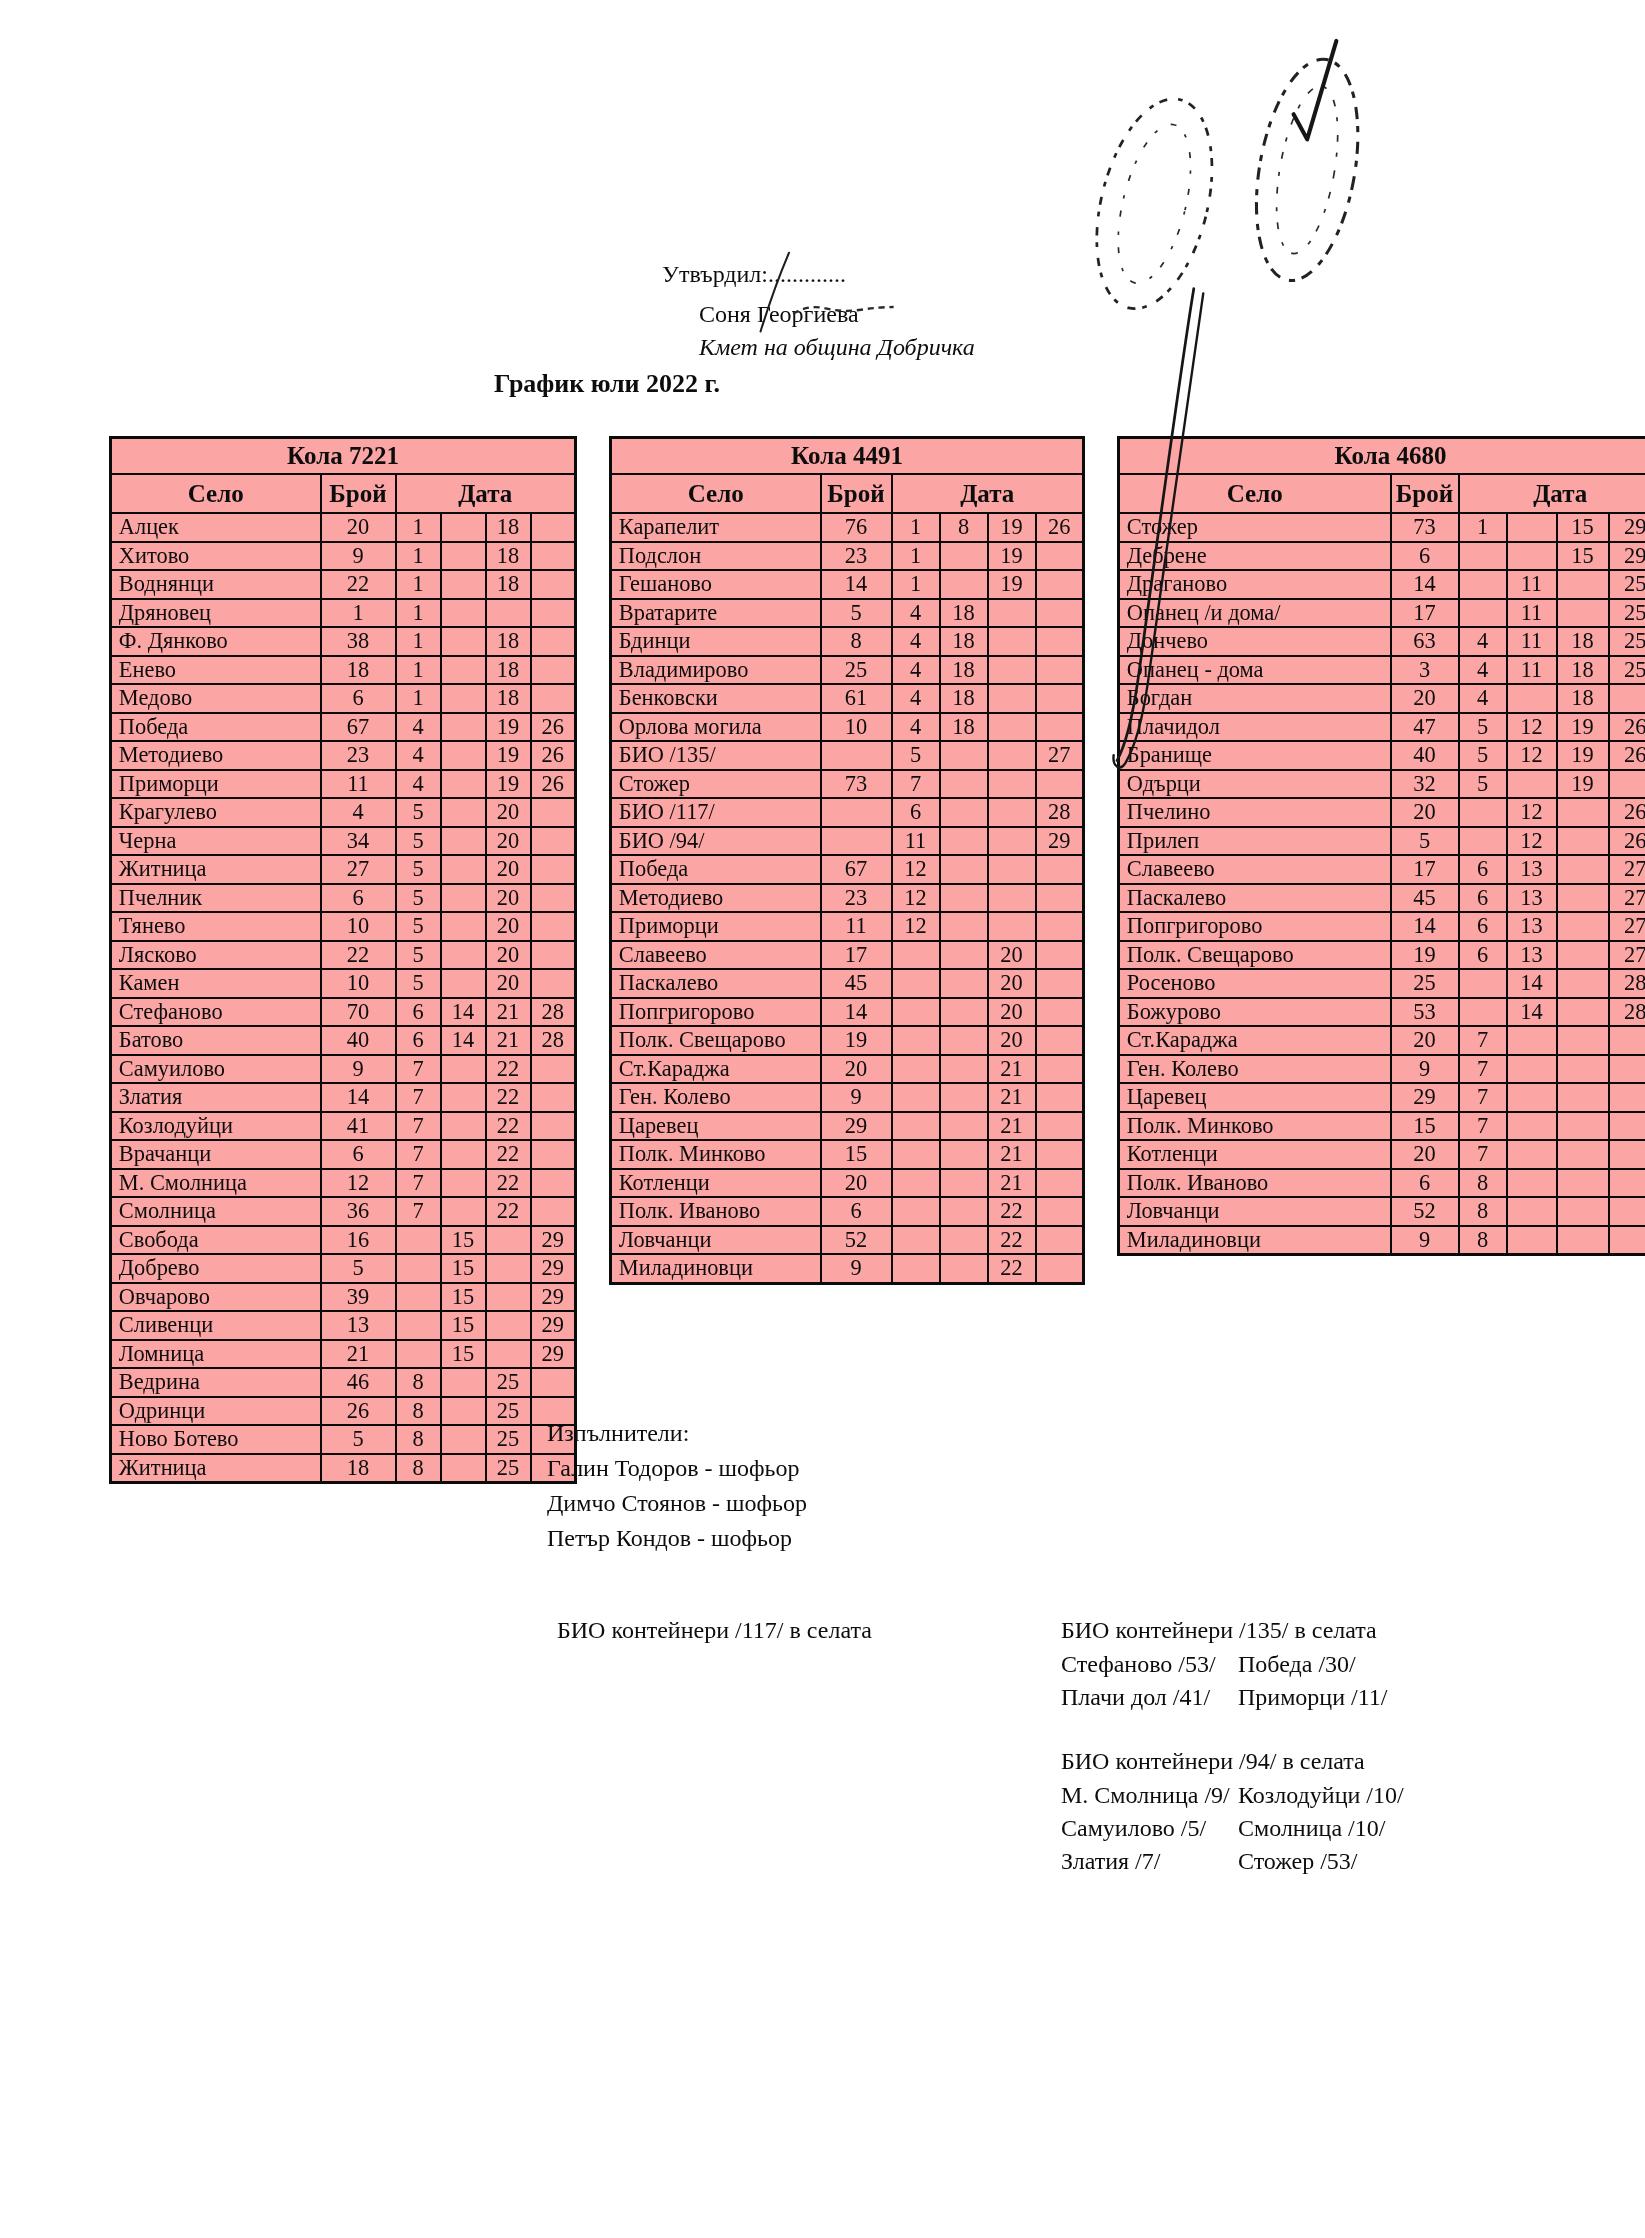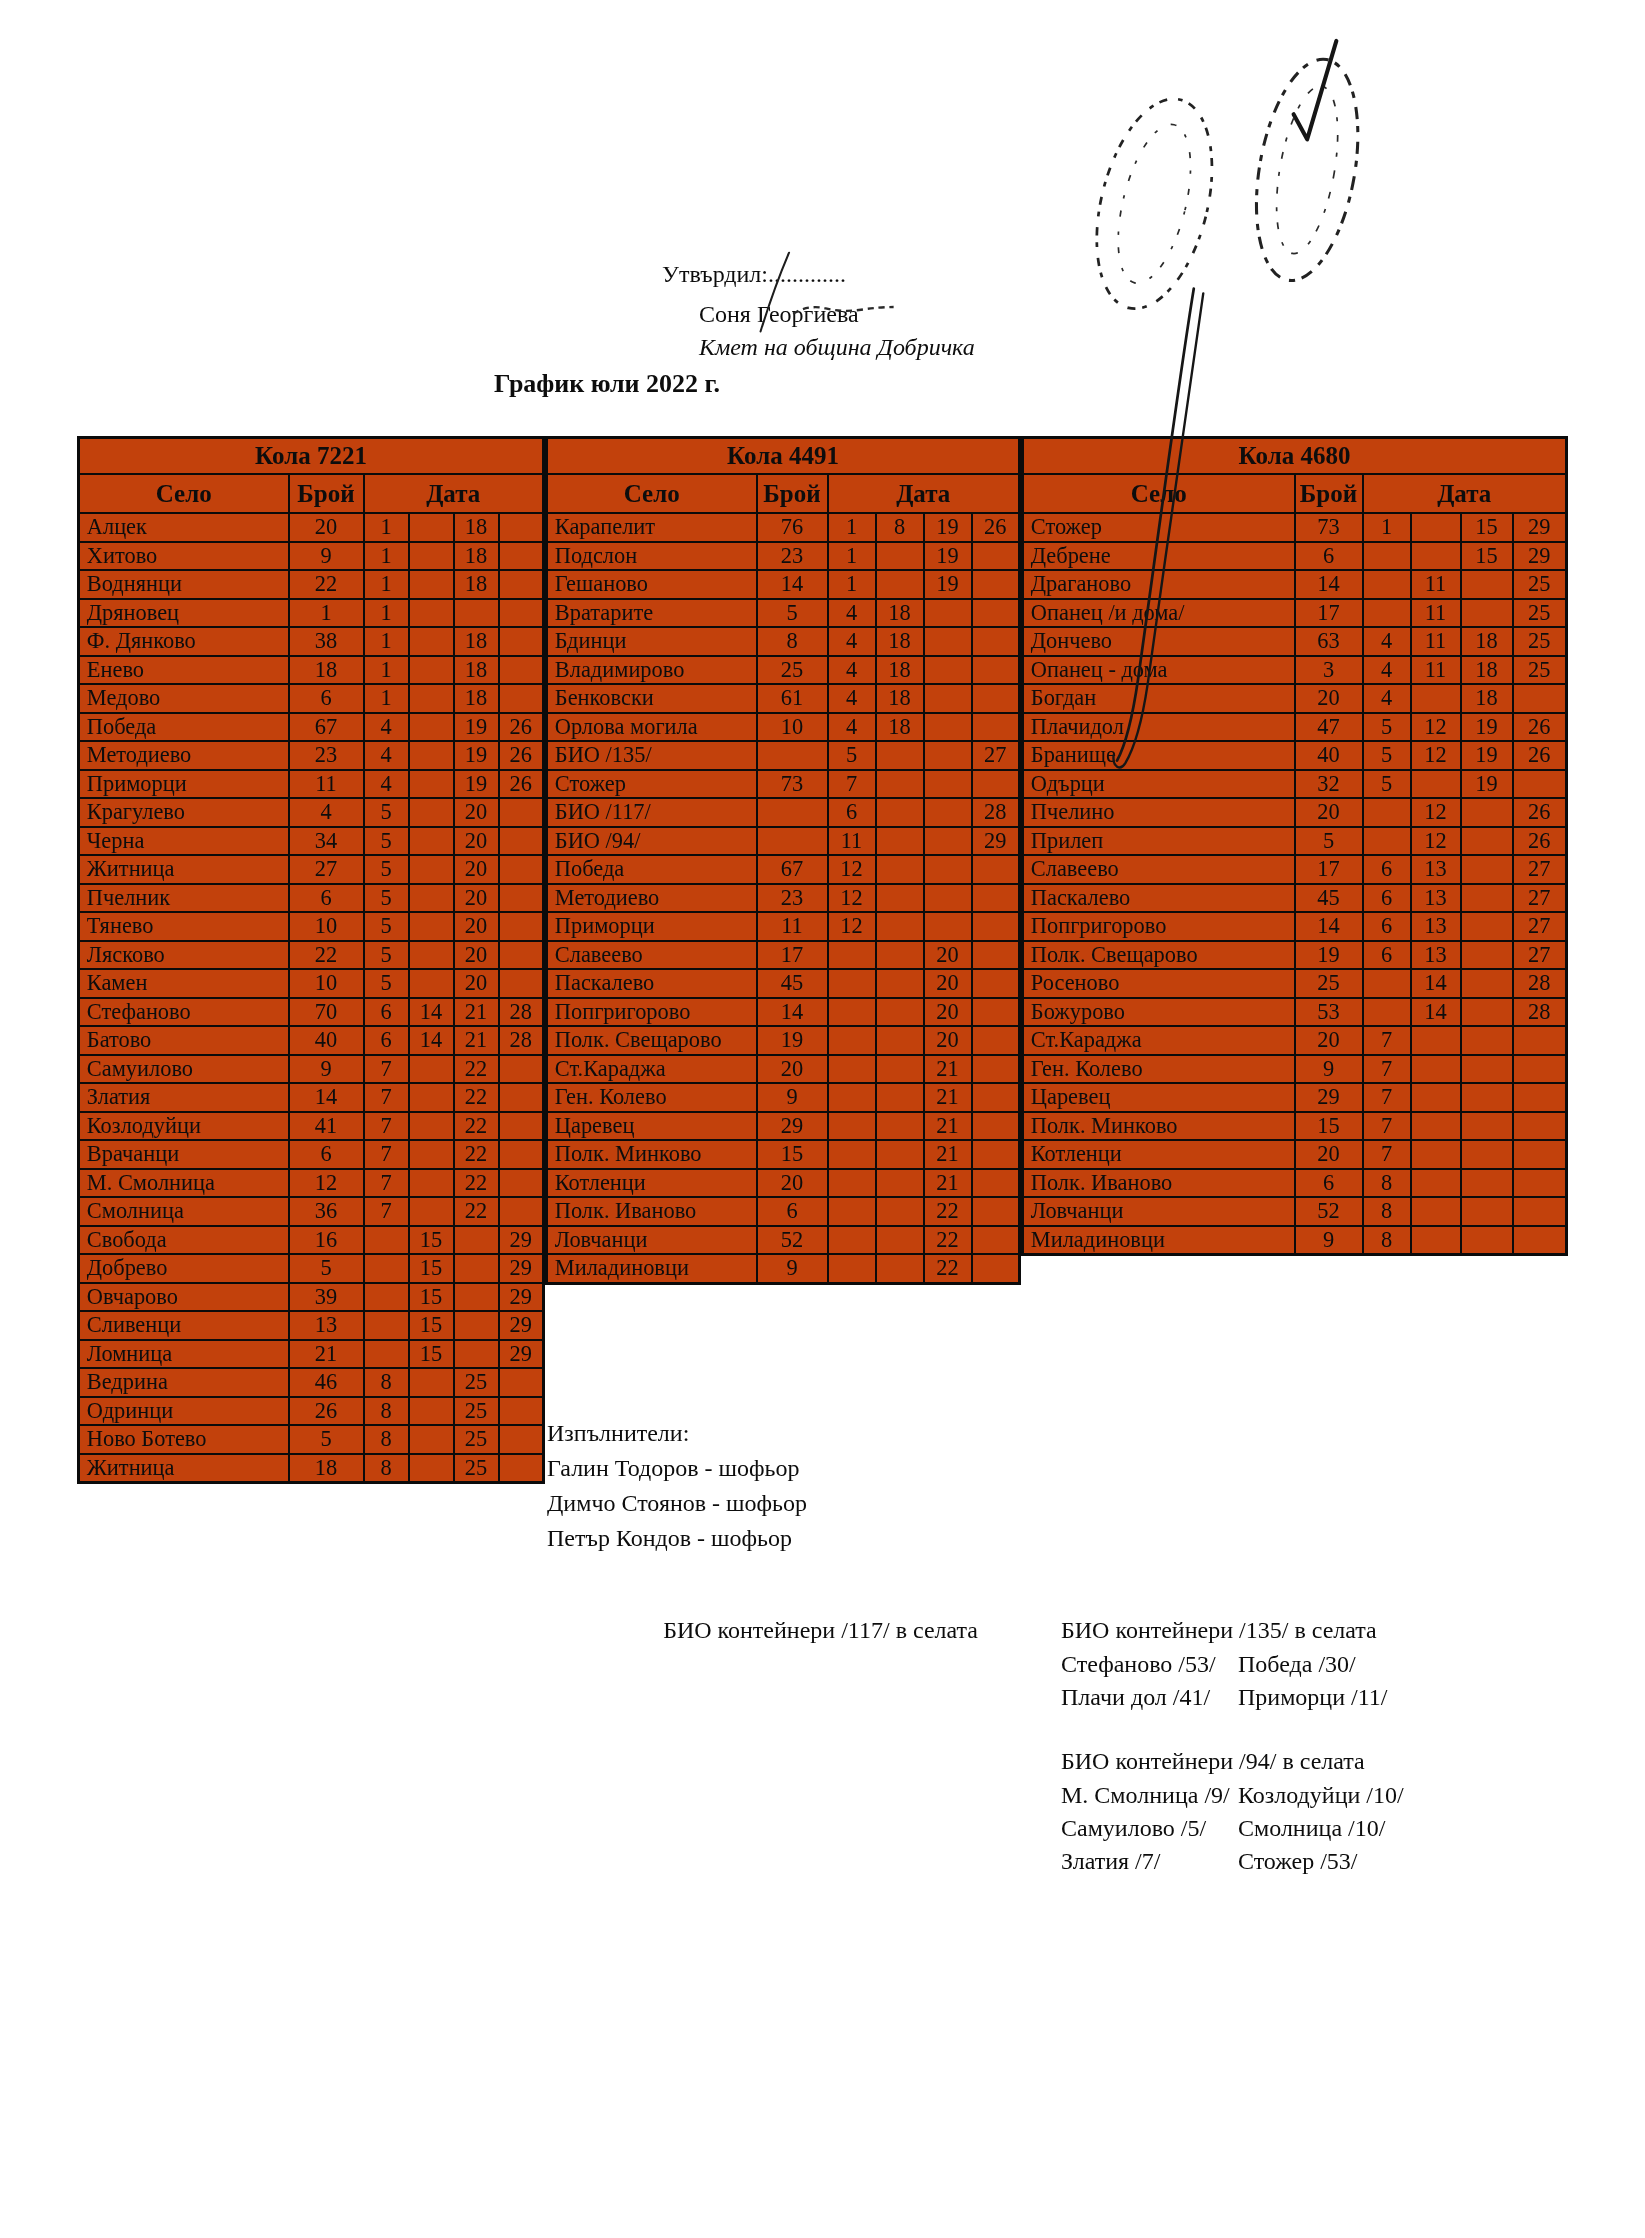--- a/index.html
+++ b/index.html
@@ -13,35 +13,35 @@
     padding-left:36px;
   }
   .abs{position:absolute;}
   
   .approved-label{left:662px;top:261px;font-size:24px;}
   .approved-name{left:699px;top:301px;font-size:24px;}
   .approved-title{left:699px;top:334px;font-size:24px;font-style:italic;}
   .doc-title{left:494px;top:369px;font-size:26px;font-weight:bold;font-family:Liberation Serif, serif;}
   
   #tables{left:77px;top:436px;display:flex;align-items:flex-start;}
-  table{border-collapse:collapse;table-layout:fixed;background:#c2410c;}
+  table{border-collapse:collapse;table-layout:fixed;background:#fca5a5;margin-left:32px;}
   table,th,td{border:2px solid #0b0b0b;}
   table{border-width:3.4px;}
   th{font-size:25px;font-weight:bold;padding:0;}
   th.car{height:34px;}
   th.colhead{height:37px;border-radius:13px;}
   td{font-size:22.4px;height:26.5px;padding:0 2.7px;overflow:hidden;white-space:nowrap;}
   td.village{text-align:left;padding-left:6.8px;}
   td.num{text-align:center;padding:0;}
   
   .executors{left:547px;top:1416px;font-size:24px;line-height:35px;}
   .note{font-size:24px;}
   .note .note-heading{margin-bottom:6.8px;}
   .note .note-grid{display:grid;grid-auto-rows:33px;}
-  .note-117{left:557px;top:1617px;width:421px;text-align:right;}
+  .note-117{left:557px;top:1617px;width:421px;}
   .note-117 .note-grid{grid-template-columns:180px 241px;}
   .note-135{left:1061px;top:1617px;width:421px;}
   .note-135 .note-grid{grid-template-columns:177px 244px;}
   .note-94{left:1061px;top:1748px;width:421px;}
   .note-94 .note-grid{grid-template-columns:177px 244px;}
   
   #ink{left:0;top:0;pointer-events:none;z-index:6;}
 </style>
 </head>
 <body>

